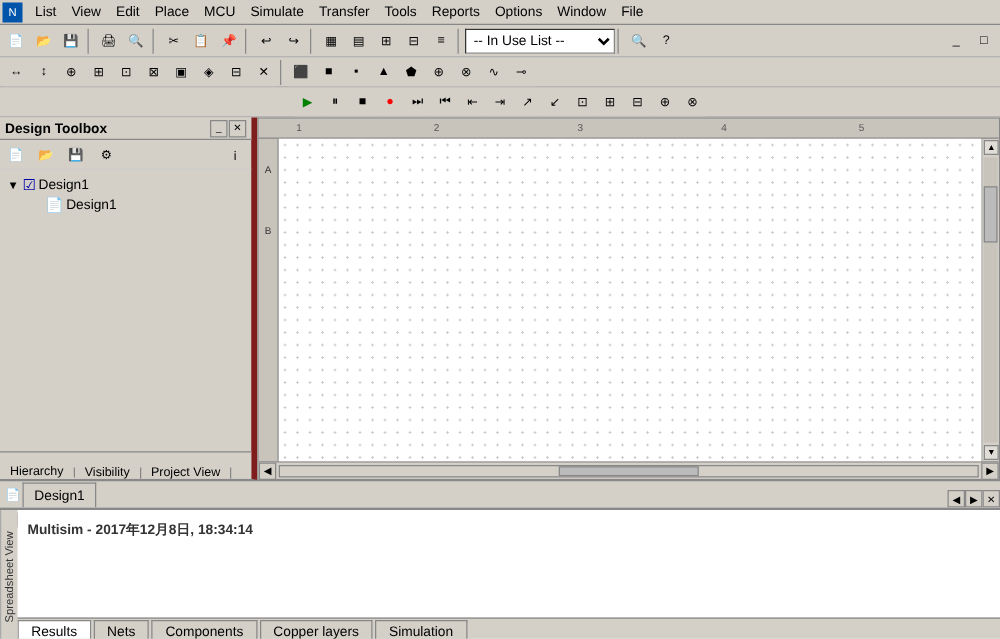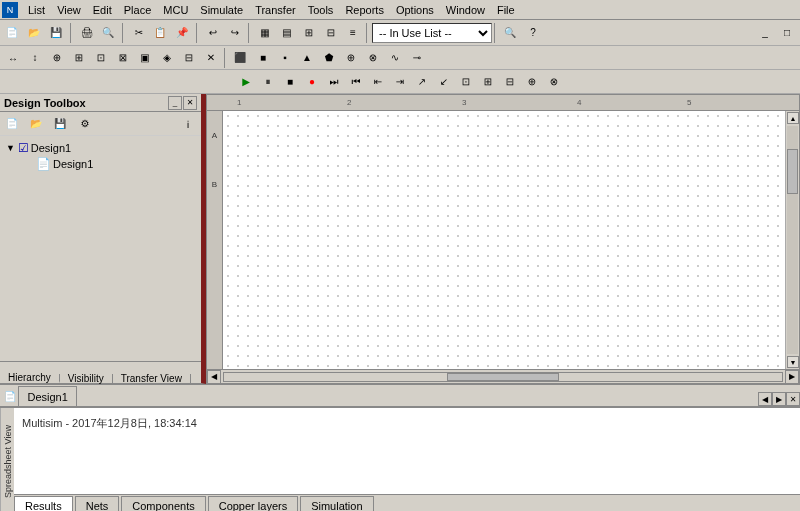--- a/index.html
+++ b/index.html
@@ -289,20 +289,21 @@
       background: #d4d0c8;
       height: 100%;
       width: 14px;
       display: flex; align-items: center; justify-content: center;
       border-right: 1px solid #aaa;
     }
     .spreadsheet-content {
       margin-left: 14px;
       padding: 4px 8px;
       flex: 1;
+      font-weight: bold;
     }
     .spreadsheet-status {
       font-size: 11px;
       color: #333;
       margin-top: 4px;
     }
     .spreadsheet-tabs {
       display: flex;
       align-items: center;
       height: 22px;
@@ -450,21 +451,21 @@
       </div>
       <div class="tree-item" style="padding-left: 20px;">
         <span class="tree-expand">&nbsp;</span>
         <span style="color:#aa0000; margin-right:2px; font-size:12px;">📄</span>
         <span>Design1</span>
       </div>
     </div>
     <div class="toolbox-tabs">
       <div class="toolbox-tab active">Hierarchy</div>
       <div class="toolbox-tab">Visibility</div>
-      <div class="toolbox-tab">Transfer View</div>
+      <div class="toolbox-tab">Project View</div>
     </div>
   </div>
 
   <div class="canvas-area">
     <div class="canvas-ruler-top">
       <span style="position:absolute; left:30px;" class="ruler-mark">1</span>
       <span style="position:absolute; left:140px;" class="ruler-mark">2</span>
       <span style="position:absolute; left:255px;" class="ruler-mark">3</span>
       <span style="position:absolute; left:370px;" class="ruler-mark">4</span>
       <span style="position:absolute; left:480px;" class="ruler-mark">5</span>

